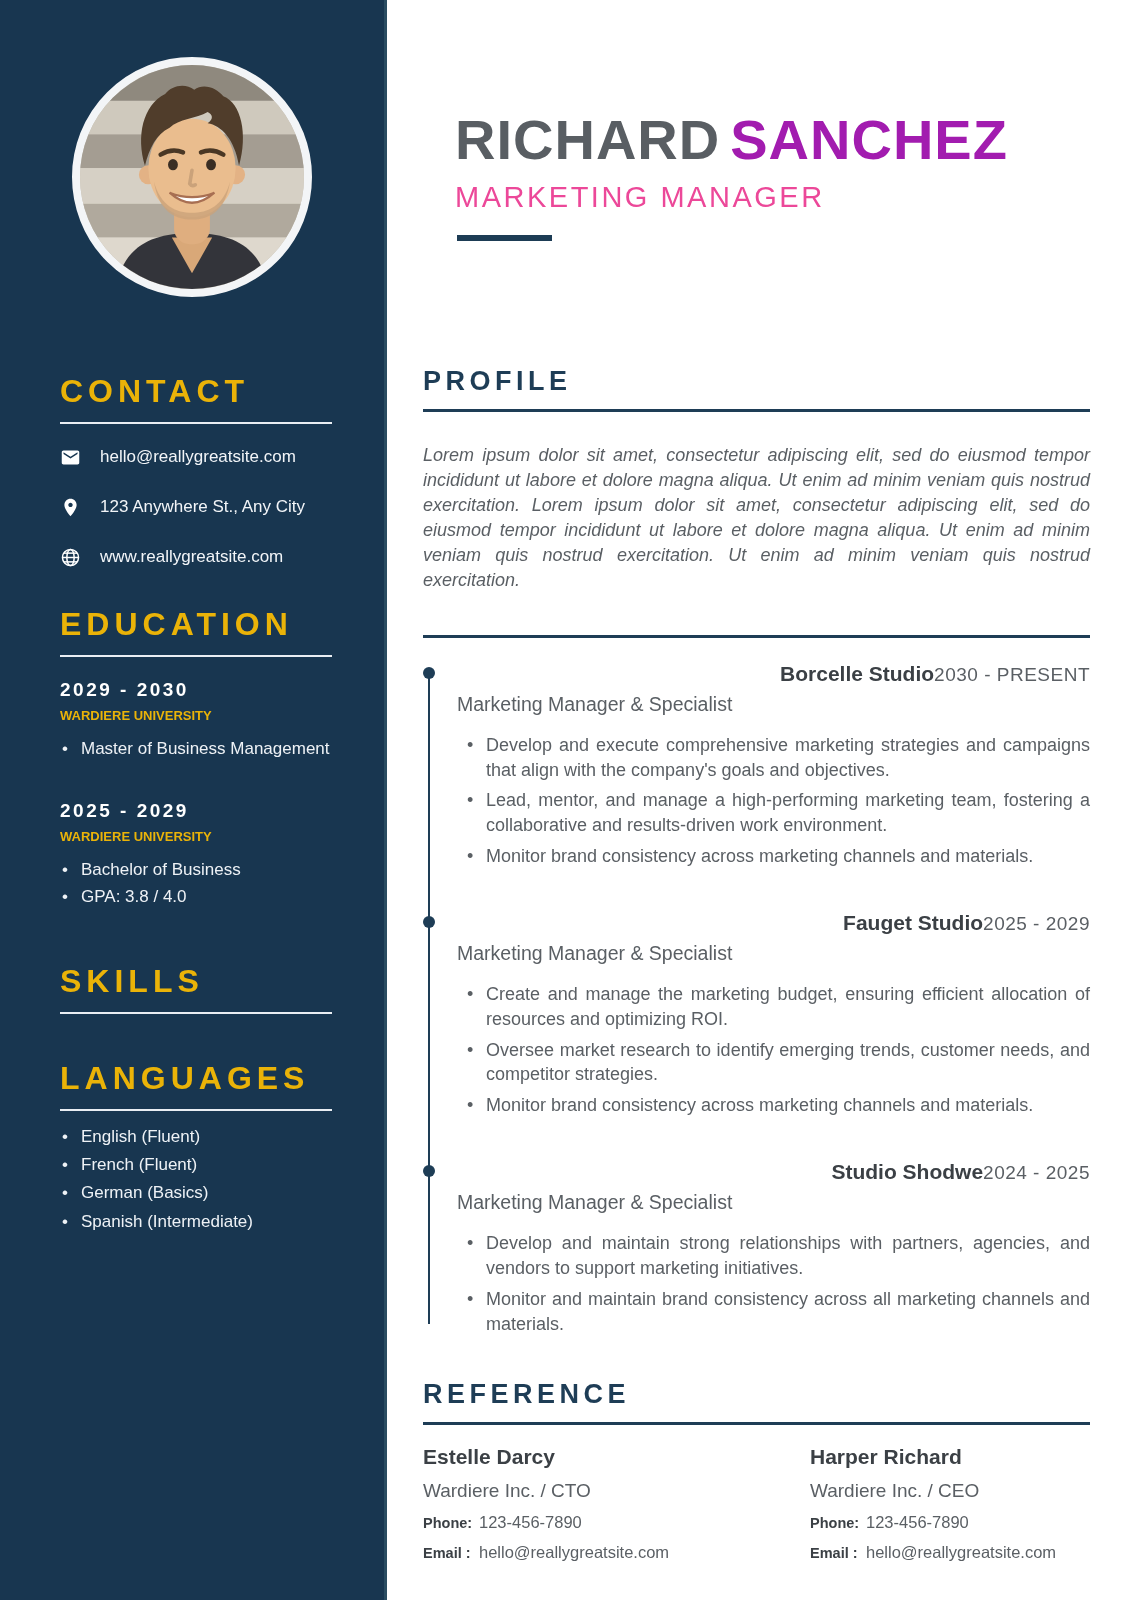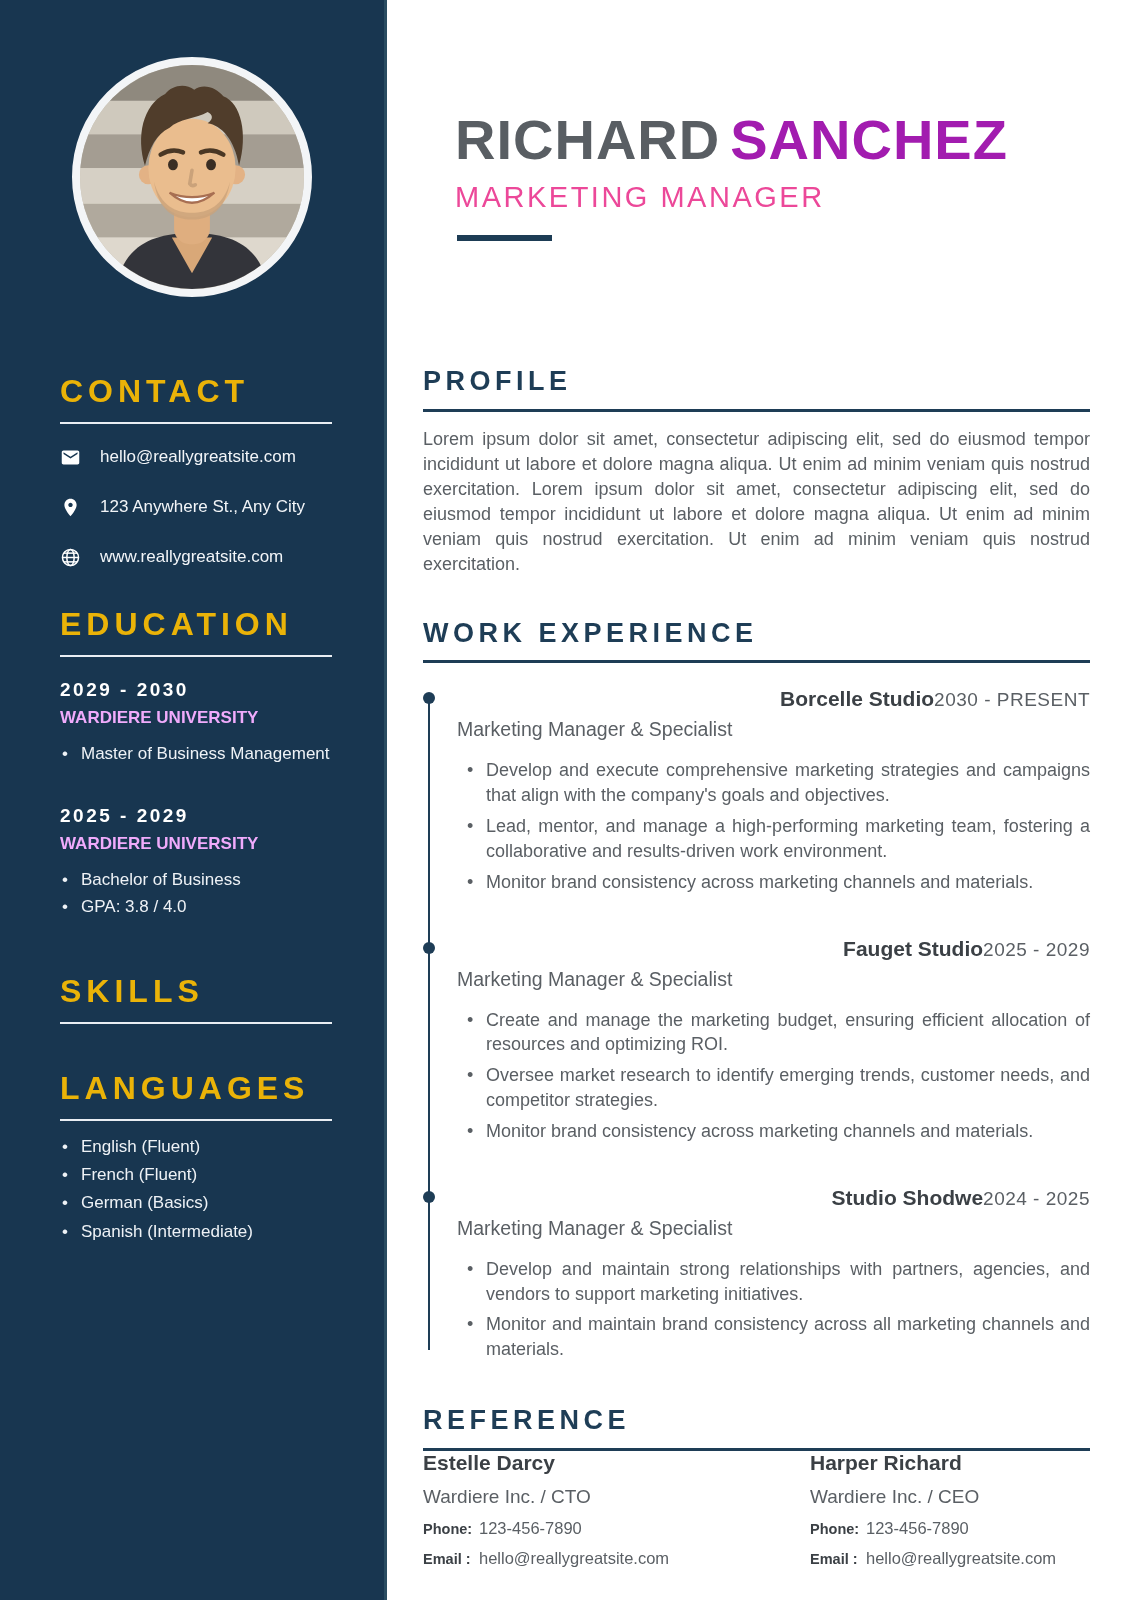--- a/index.html
+++ b/index.html
@@ -38,21 +38,21 @@
   .contact-list { margin-top:8px; }
   .contact-row { display:flex; align-items:center; height:50px; gap:19px; }
   .cicon { width:21px; height:21px; flex-shrink:0; display:flex; align-items:center; }
   .cicon svg { width:21px; height:21px; }
   .contact-text { font-size:17px; color:#f2f5f8; }
 
   .edu-sec { margin-top:26px; }
   .edu-entry1 { margin-top:22px; }
   .edu-entry2 { margin-top:38px; }
   .edu-period { font-size:19px; font-weight:bold; letter-spacing:2.5px; color:#ffffff; }
-  .edu-school { font-size:17px; font-weight:bold; margin-top:7px; color:#f0abfc; }
+  .edu-school { font-size:13px; font-weight:bold; margin-top:7px; color:#eab308; }
   .side-ul { list-style:none; margin-top:12px; }
   .side-ul li {
     position:relative; padding-left:21px;
     font-size:17px; line-height:1.6; color:#eef2f6;
   }
   .side-ul li::before { content:"•"; position:absolute; left:2px; }
 
   .skills-sec { margin-top:54px; }
   .skills-ul { margin-top:18px; }
   .skills-ul li { line-height:1.2; margin-bottom:16px; }
@@ -72,22 +72,22 @@
   .accent-bar { width:95px; height:6px; background:#1d3c55; margin-top:21px; margin-left:2px; }
 
   .main-h {
     font-size:27px; font-weight:800; letter-spacing:4.5px;
     color:#1e3d56; line-height:1.1;
   }
   .main-rule { border-bottom:3px solid #1e3d56; margin-top:12px; }
 
   .profile-sec { margin-top:126px; }
   .profile-text {
-    margin-top:15px; font-size:18px; line-height:1.39;
-    color:#5a5f64; text-align:justify;
+    margin-top:31px; font-size:18px; line-height:1.39;
+    color:#5a5f64; text-align:justify;font-style:italic;
   }
 
   .work-sec { margin-top:42px; }
   .jobs { position:relative; margin-top:24px; }
   .timeline-line {
     position:absolute; left:5px; top:14px; bottom:12px;
     width:2px; background:#1e3d56;
   }
   .job { position:relative; padding-left:34px; margin-bottom:42px; }
   .job:last-child { margin-bottom:0; }
@@ -101,21 +101,21 @@
   .job-role { margin-top:7px; font-size:19.5px; color:#5a5f64; }
   .bullets { list-style:none; margin-top:17px; }
   .bullets li {
     position:relative; padding-left:29px;
     font-size:18px; line-height:1.38; color:#5a5f64;
     text-align:justify; margin-bottom:6px;
   }
   .bullets li::before { content:"•"; position:absolute; left:10px; }
 
   .ref-sec { margin-top:44px; }
-  .ref-grid { display:grid; grid-template-columns:387px 1fr; }
+  .ref-grid { display:grid; grid-template-columns:387px 1fr; margin-top:20px; }
   .ref-name { font-size:21px; font-weight:bold; color:#3b4045; }
   .ref-pos { margin-top:11px; font-size:19px; color:#5a5f64; }
   .ref-row { display:flex; margin-top:11px; align-items:baseline; }
   .ref-label { width:56px; font-size:14.5px; font-weight:bold; color:#3b4045; flex-shrink:0; }
   .ref-value { font-size:16.5px; color:#5a5f64; }
 </style>
 </head>
 <body>
 
 <div class="page">
@@ -245,21 +245,20 @@
       <div class="accent-bar"></div>
     </header>
 
     <section class="profile-sec">
       <h2 class="main-h">PROFILE</h2>
       <div class="main-rule"></div>
       <p class="profile-text">Lorem ipsum dolor sit amet, consectetur adipiscing elit, sed do eiusmod tempor incididunt ut labore et dolore magna aliqua. Ut enim ad minim veniam quis nostrud exercitation. Lorem ipsum dolor sit amet, consectetur adipiscing elit, sed do eiusmod tempor incididunt ut labore et dolore magna aliqua. Ut enim ad minim veniam quis nostrud exercitation. Ut enim ad minim veniam quis nostrud exercitation.</p>
     </section>
 
     <section class="work-sec">
-      <h2 class="main-h">WORK EXPERIENCE</h2>
       <div class="main-rule"></div>
 
       <div class="jobs">
         <div class="timeline-line"></div>
 
         <div class="job">
           <span class="job-dot"></span>
           <div class="job-head">
             <span class="job-company">Borcelle Studio</span>
             <span class="job-period">2030 - PRESENT</span>

